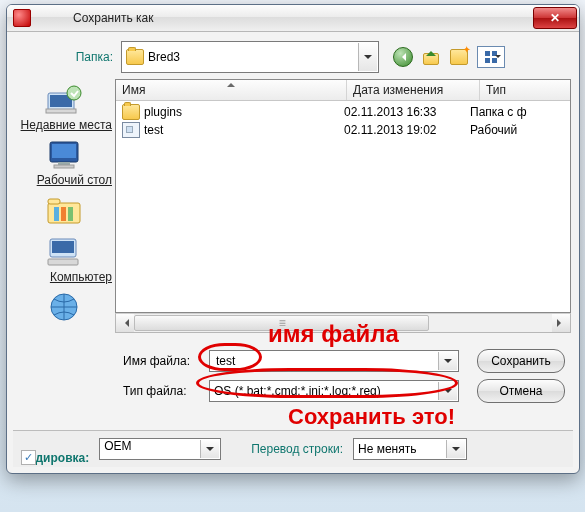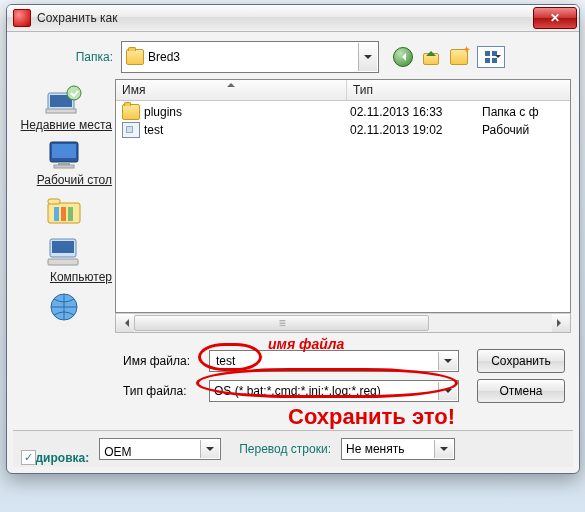--- a/index.html
+++ b/index.html
@@ -21,20 +21,21 @@
     box-shadow:0 6px 20px rgba(0,0,0,.35);
     overflow:hidden;
   }
   .titlebar{
     height:26px;
     background:linear-gradient(180deg,#fdfdfd 0%,#ececec 45%,#dcdcdc 46%,#f0f0f0 100%);
     border-bottom:1px solid #b7b7b7;
     display:flex;align-items:center;
     padding:0 0 0 6px;
     position:relative;
+    gap:36px;
   }
   .title-ico{
     width:16px;height:16px;margin-right:6px;
     background:radial-gradient(circle at 30% 30%,#ff8a8a,#c10000);
     border:1px solid #900;border-radius:2px;
   }
   .title-txt{color:#222;}
   .close-btn{
     position:absolute;right:2px;top:2px;width:42px;height:20px;
     background:linear-gradient(180deg,#f18a8a,#c33 50%,#a11 51%,#d44);
@@ -104,21 +105,21 @@
   .col.date{flex:0 0 120px;}
   .col.type{flex:1;border-right:none;}
   .sort-arrow{position:absolute;left:50%;top:-1px;margin-left:-4px;border:4px solid transparent;border-bottom-color:#6a6a6a;}
   .rows{padding-top:2px;}
   .file-row{display:flex;height:18px;align-items:center;}
   .file-row .ic{width:16px;height:14px;margin:0 4px 0 6px;}
   .folder-ic{background:linear-gradient(180deg,#ffe79a,#f7c94d);border:1px solid #c49a2b;border-radius:2px;position:relative;}
   .folder-ic::before{content:"";position:absolute;left:1px;top:-3px;width:5px;height:3px;background:#f7c94d;border:1px solid #c49a2b;border-bottom:none;border-radius:2px 2px 0 0;}
   .reg-ic{width:14px;height:14px;border:1px solid #7a8aa0;background:#eef4fb;position:relative;}
   .reg-ic::after{content:"";position:absolute;inset:2px;border:1px solid #9ab;left:3px;top:3px;width:5px;height:5px;background:#cfe0f2;}
-  .cell{padding-right:12px;white-space:nowrap;overflow:hidden;}
+  .cell{padding-right:6px;white-space:nowrap;overflow:hidden;}
   .cell.name{flex:0 0 194px;}
   .cell.date{flex:0 0 120px;}
   .cell.type{flex:1;}
 
   .hscroll{
     height:18px;border:1px solid #b7b7b7;border-top:1px solid #d0d0d0;
     background:#f0f0f0;display:flex;align-items:stretch;margin-top:0;
   }
   .sb-btn{width:18px;background:linear-gradient(180deg,#fdfdfd,#e0e0e0);display:flex;align-items:center;justify-content:center;}
   .sb-btn.l::after{content:"";border:4px solid transparent;border-right-color:#555;}
@@ -130,33 +131,33 @@
   .fields{margin:10px 0 0 0;}
   .field-row{display:flex;align-items:center;margin:6px 0 0 8px;}
   .field-row .flabel{width:86px;text-align:left;}
   .field-combo{
     width:240px;height:20px;border:1px solid #7a7a7a;background:#fff;
     display:flex;align-items:center;padding:0 4px;position:relative;margin-right:14px;
   }
   .field-combo input{border:none;outline:none;font:inherit;flex:1;background:transparent;}
   .field-combo .txt{flex:1;white-space:nowrap;overflow:hidden;}
   .dlg-btn{
-    width:86px;height:22px;border:1px solid #707070;border-radius:3px;
+    width:86px;height:22px;border:1px solid #707070;border-radius:11px;
     background:linear-gradient(180deg,#fdfdfd,#e8e8e8 48%,#dcdcdc 52%,#f0f0f0);
     display:flex;align-items:center;justify-content:center;margin-left:auto;margin-right:6px;text-align:center;
   }
 
   .bottombar{
     position:absolute;left:0;right:0;bottom:0;height:36px;
     border-top:1px solid #bcbcbc;background:#eee;
     display:flex;align-items:center;padding:0 8px;gap:10px;
   }
   .enc-combo{
     width:112px;height:20px;border:1px solid #7a7a7a;background:#fff;
-    display:flex;align-items:flex-end;padding:0 4px;position:relative;
+    display:flex;align-items:flex-start;padding:0 4px;position:relative;
   }
   .line-combo{
     width:104px;height:20px;border:1px solid #7a7a7a;background:#fff;
     display:flex;align-items:center;padding:0 4px;position:relative;
   }
   .chk{display:flex;align-items:center;color:#9a9a9a;}
   .chk .box{width:13px;height:13px;border:1px solid #b0b0b0;background:#fff;margin-right:4px;display:flex;align-items:center;justify-content:center;color:#3a7ab8;font-size:11px;}
 
   
   .annot{position:absolute;pointer-events:none;}
@@ -253,20 +254,21 @@
                 <path d="M7 17 h26 M20 4 v26 M10 9 q10 6 20 0 M10 25 q10 -6 20 0" stroke="#2a6aa8" fill="none"></path>
               </svg>
           </div>
         </div>
       </div>
 
       <div class="list-wrap">
         <div class="list">
           <div class="list-header">
             <div class="col name"><span>Имя</span><div class="sort-arrow"></div></div>
+            <div class="col date">Дата изменения</div>
             <div class="col type">Тип</div>
           </div>
           <div class="rows" id="rows">
               <div class="file-row">
                 <div class="ic folder-ic"></div>
                 <div class="cell name">plugins</div>
                 <div class="cell date">02.11.2013 16:33</div>
                 <div class="cell type">Папка с ф</div>
               </div>
               <div class="file-row">
@@ -305,29 +307,29 @@
         </div>
       </div>
     </div>
 
     <div class="bottombar">
       <span class="lbl" style="font-weight:bold;margin-top:17px;">Кодировка:</span>
       <div class="enc-combo">
         <span>OEM</span>
         <div class="combo-arrow"></div>
       </div>
-      <span class="lbl" style="margin-left:8px;text-align:right;">Перевод строки:</span>
+      <span class="lbl" style="margin-left:20px;text-align:right;">Перевод строки:</span>
       <div class="line-combo">
         <span>Не менять</span>
         <div class="combo-arrow"></div>
       </div>
     </div>
     <div class="chk" style="position:absolute;left:8px;bottom:2px;">
       <div class="box">✓</div>
     </div>
 
   </div>
 </div>
 
 <div class="annot ring" style="left:198px;top:343px;width:58px;height:22px;"></div>
-<div class="annot red-text" style="left:268px;top:336px;font-size:14px;font-style:italic;">имя файла</div>
+<div class="annot red-text" style="left:268px;top:320px;font-size:24px;">имя файла</div>
 <div class="annot ring" style="left:196px;top:368px;width:256px;height:24px;border-radius:50%/70%;"></div>
 <div class="annot red-text" style="left:288px;top:404px;font-size:22px;">Сохранить это!</div>
 
 </body></html>

